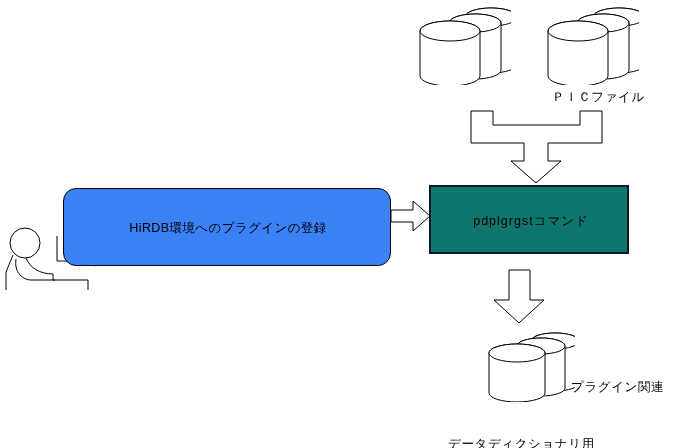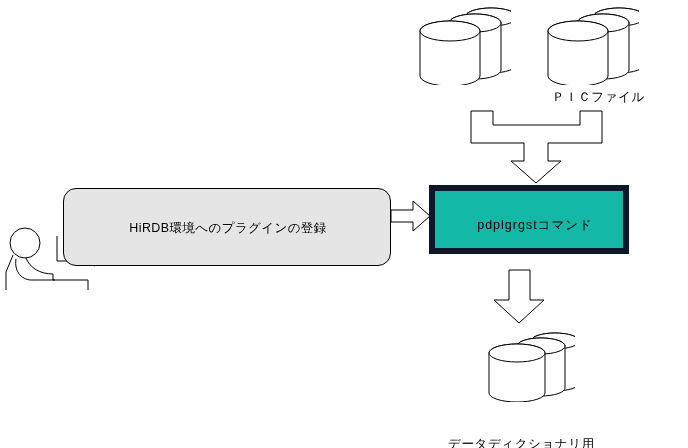--- a/index.html
+++ b/index.html
@@ -26,21 +26,21 @@
     position: absolute;
   }
   
   .rounded-box {
     left: 63px;
     top: 188px;
     width: 328px;
     height: 78px;
     border: 1px solid #000000;
     border-radius: 13px;
-    background: #e5e5e5;
+    background: #3b82f6;
     box-sizing: border-box;
   }
   .rounded-box-label {
     position: absolute;
     left: 0;
     top: 0;
     width: 328px;
     height: 78px;
     display: flex;
     align-items: center;
@@ -48,22 +48,22 @@
     font-size: 12.5px;
     letter-spacing: 0.4px;
     white-space: nowrap;
   }
   
   .rect-box {
     left: 429px;
     top: 185px;
     width: 200px;
     height: 69px;
-    border: 6px solid #0f172a;
-    background: #14b8a6;
+    border: 2px solid #0f172a;
+    background: #0f766e;
     box-sizing: border-box;
   }
   .rect-box-label {
     position: absolute;
     left: 0;
     top: 0;
     width: 200px;
     height: 69px;
     display: flex;
     align-items: center;
@@ -165,20 +165,21 @@
   <svg class="node" style="left:485px; top:330px;" width="90" height="72">
     <path class="stroke-fillwhite" d="M 46 11 a 24 8 0 0 1 48 0 l 0 42 a 24 8 0 0 1 -48 0 Z"></path>
     <ellipse class="stroke-fillwhite" cx="70" cy="11" rx="24" ry="8"></ellipse>
     <path class="stroke-fillwhite" d="M 32 16 a 24 8 0 0 1 48 0 l 0 42 a 24 8 0 0 1 -48 0 Z"></path>
     <ellipse class="stroke-fillwhite" cx="56" cy="16" rx="24" ry="8"></ellipse>
     <path class="stroke-fillwhite" d="M 4 23 a 28 9 0 0 1 56 0 l 0 40 a 28 9 0 0 1 -56 0 Z"></path>
     <ellipse class="stroke-fillwhite" cx="32" cy="23" rx="28" ry="9"></ellipse>
   </svg>
 
   <div class="caption cap-plugin-info">
+    <div>プラグイン関連</div>
   </div>
 
   <div class="caption cap-rd-area">
     <div>データディクショナリ用</div>
     
   </div>
 
 </div>
 
 </body></html>

